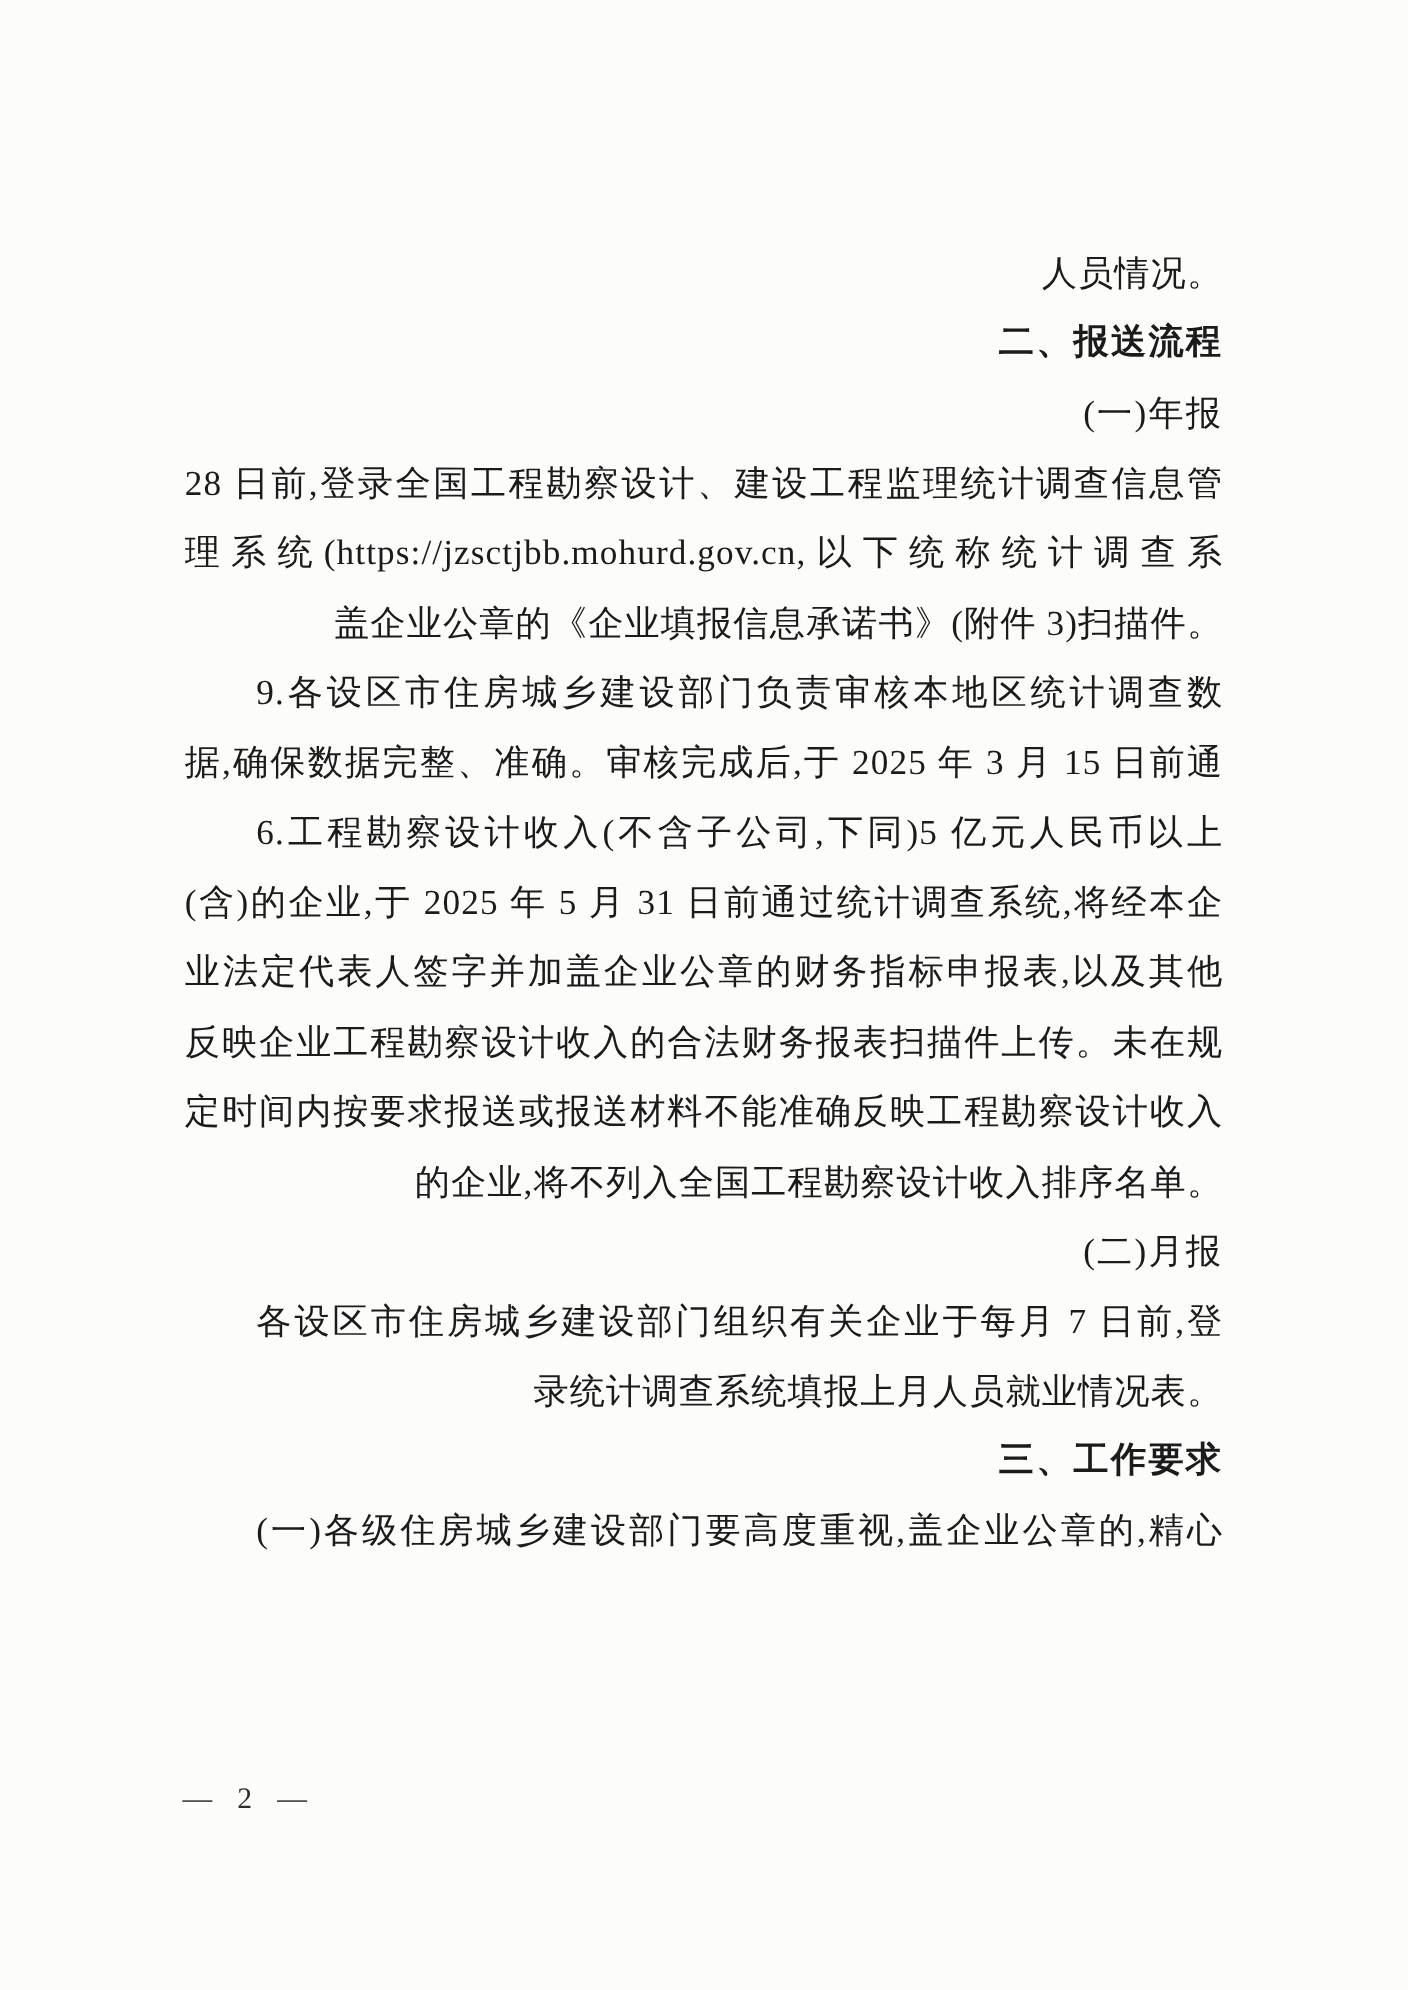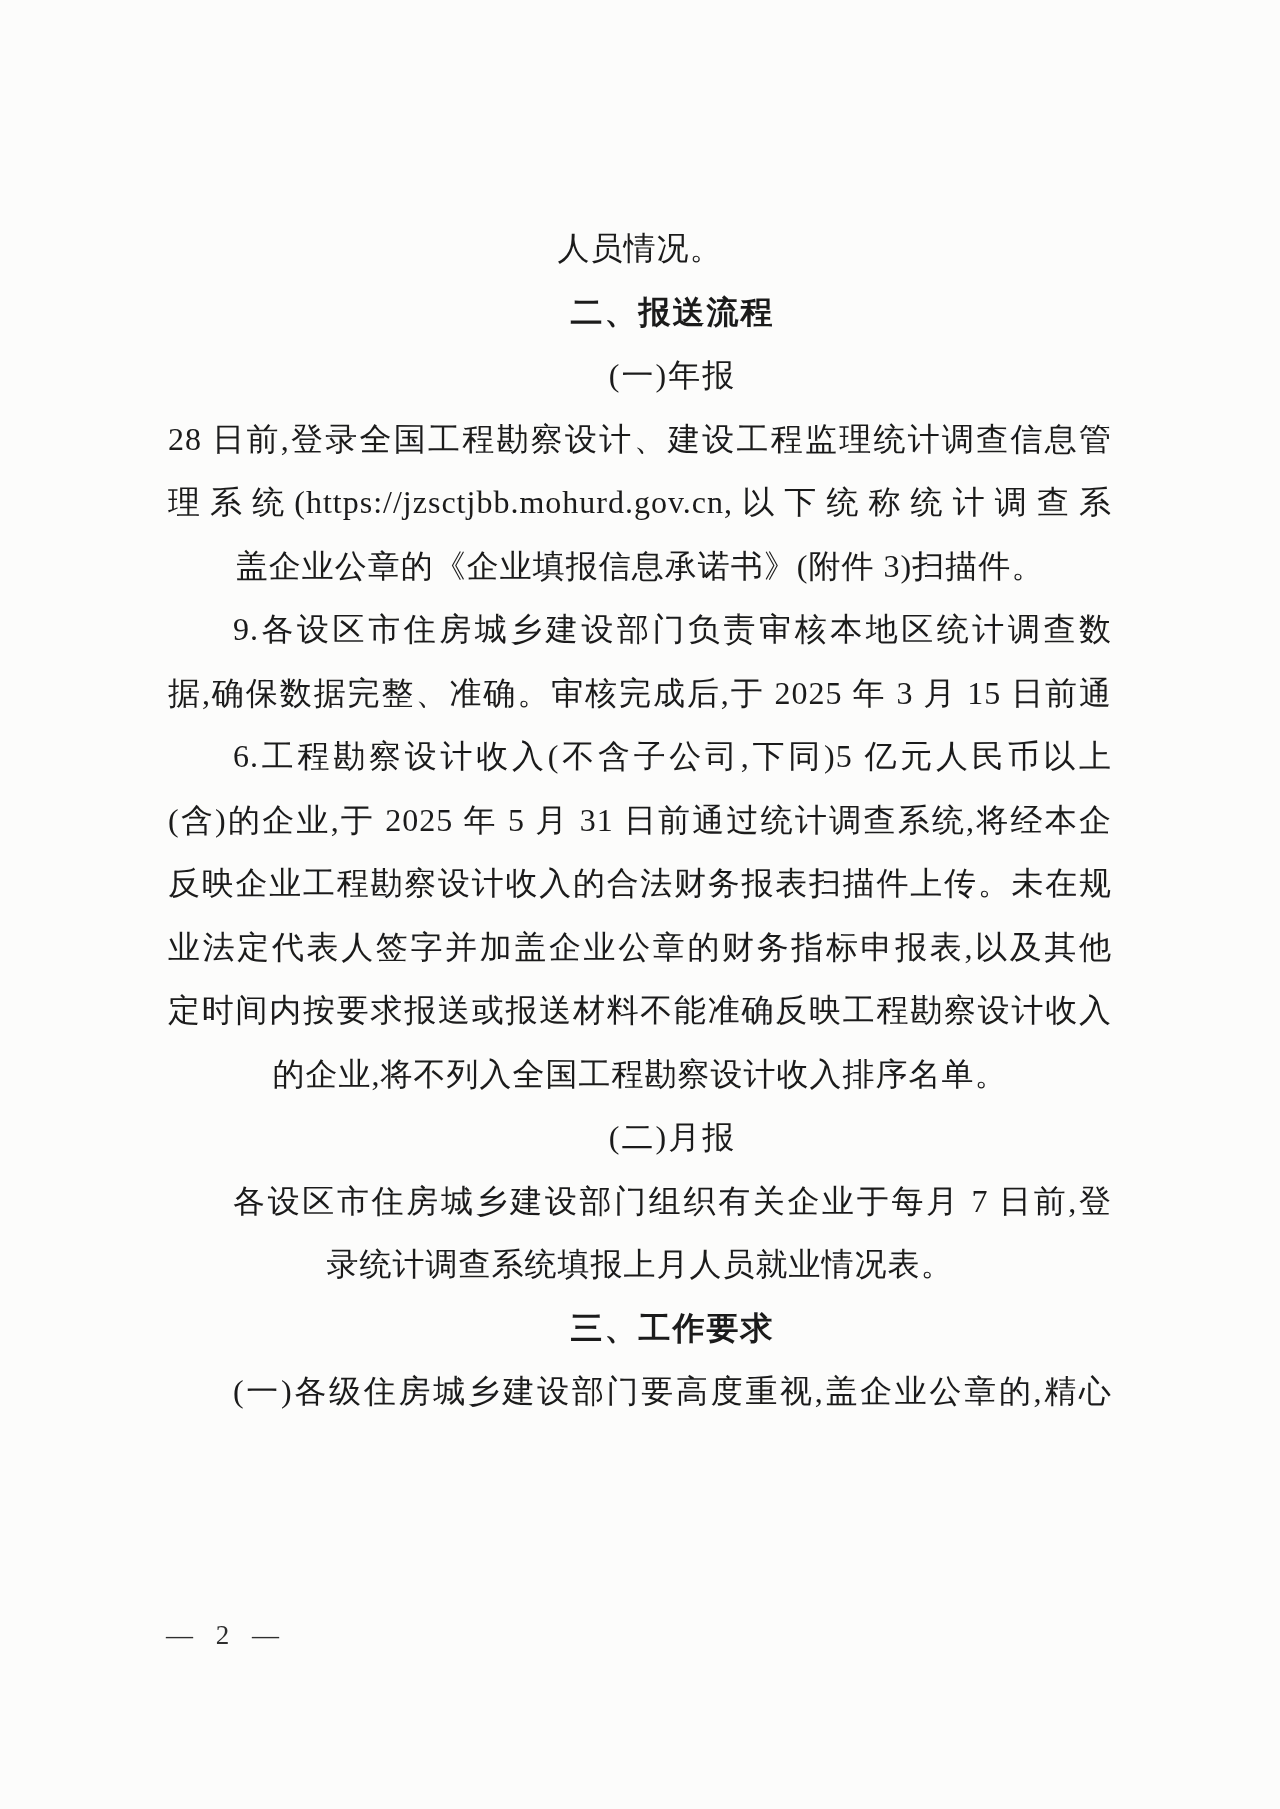--- a/index.html
+++ b/index.html
@@ -23,33 +23,33 @@
     position: absolute;
     left: 168px;
     top: 217px;
     width: 944px;
   }
   .text-line {
     font-size: 32px;
     line-height: 63.5px;
     height: 63.5px;
     letter-spacing: 1px;
-    text-align: center;
+    text-align: right;
     overflow: hidden;
   }
   .text-line.indent {
     text-indent: 65px;
   }
   .text-line.justify {
     text-align: justify;
     text-align-last: justify;
     text-justify: inter-character;
   }
   .text-line.style-heading-hei {
-    font-family: Liberation Serif, serif;
+    font-family: Liberation Mono, monospace;
     font-weight: 900;
     letter-spacing: 2px;
   }
   .text-line.style-heading-kai {
     font-weight: normal;
     letter-spacing: 2px;
   }
   .page-footer {
     position: absolute;
     left: 166px;
@@ -70,22 +70,22 @@
       <div class="text-line style-body">人员情况。</div>
       <div class="text-line style-heading-hei indent">二、报送流程</div>
       <div class="text-line style-heading-kai indent">(一)年报</div>
       <div class="text-line style-body justify">28 日前,登录全国工程勘察设计、建设工程监理统计调查信息管</div>
       <div class="text-line style-body justify">理系统(https://jzsctjbb.mohurd.gov.cn,以下统称统计调查系</div>
       <div class="text-line style-body">盖企业公章的《企业填报信息承诺书》(附件 3)扫描件。</div>
       <div class="text-line style-body indent justify">9.各设区市住房城乡建设部门负责审核本地区统计调查数</div>
       <div class="text-line style-body justify">据,确保数据完整、准确。审核完成后,于 2025 年 3 月 15 日前通</div>
       <div class="text-line style-body indent justify">6.工程勘察设计收入(不含子公司,下同)5 亿元人民币以上</div>
       <div class="text-line style-body justify">(含)的企业,于 2025 年 5 月 31 日前通过统计调查系统,将经本企</div>
+      <div class="text-line style-body justify">业法定代表人签字并加盖企业公章的财务指标申报表,以及其他</div>
       <div class="text-line style-body justify">反映企业工程勘察设计收入的合法财务报表扫描件上传。未在规</div>
-      <div class="text-line style-body justify">业法定代表人签字并加盖企业公章的财务指标申报表,以及其他</div>
       <div class="text-line style-body justify">定时间内按要求报送或报送材料不能准确反映工程勘察设计收入</div>
       <div class="text-line style-body">的企业,将不列入全国工程勘察设计收入排序名单。</div>
       <div class="text-line style-heading-kai indent">(二)月报</div>
       <div class="text-line style-body indent justify">各设区市住房城乡建设部门组织有关企业于每月 7 日前,登</div>
       <div class="text-line style-body">录统计调查系统填报上月人员就业情况表。</div>
       <div class="text-line style-heading-hei indent">三、工作要求</div>
       <div class="text-line style-body indent justify">(一)各级住房城乡建设部门要高度重视,盖企业公章的,精心</div>
     </div>
 
   <div class="page-footer">— 2 —</div>

